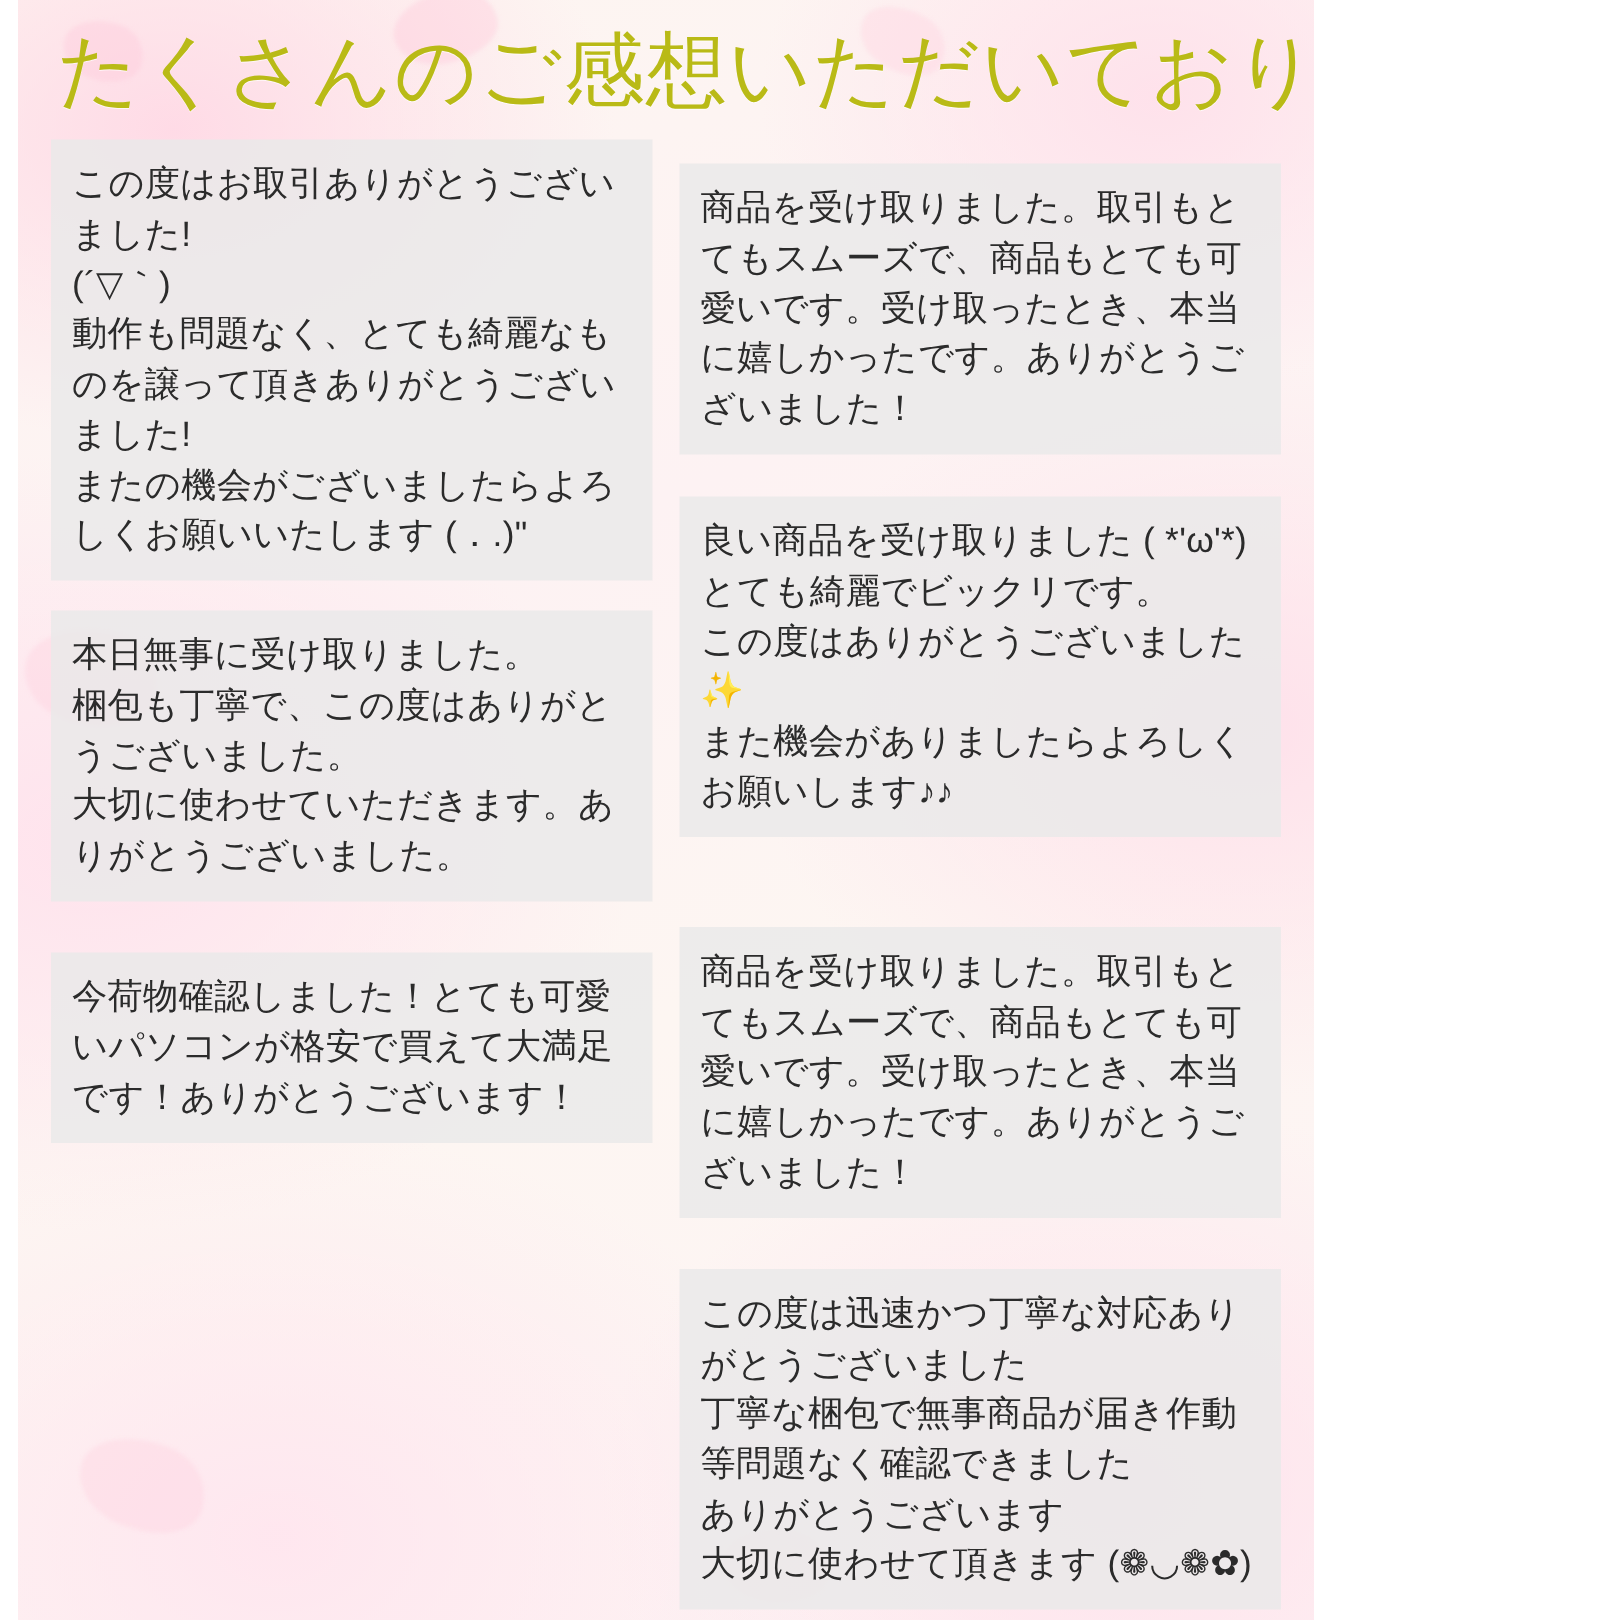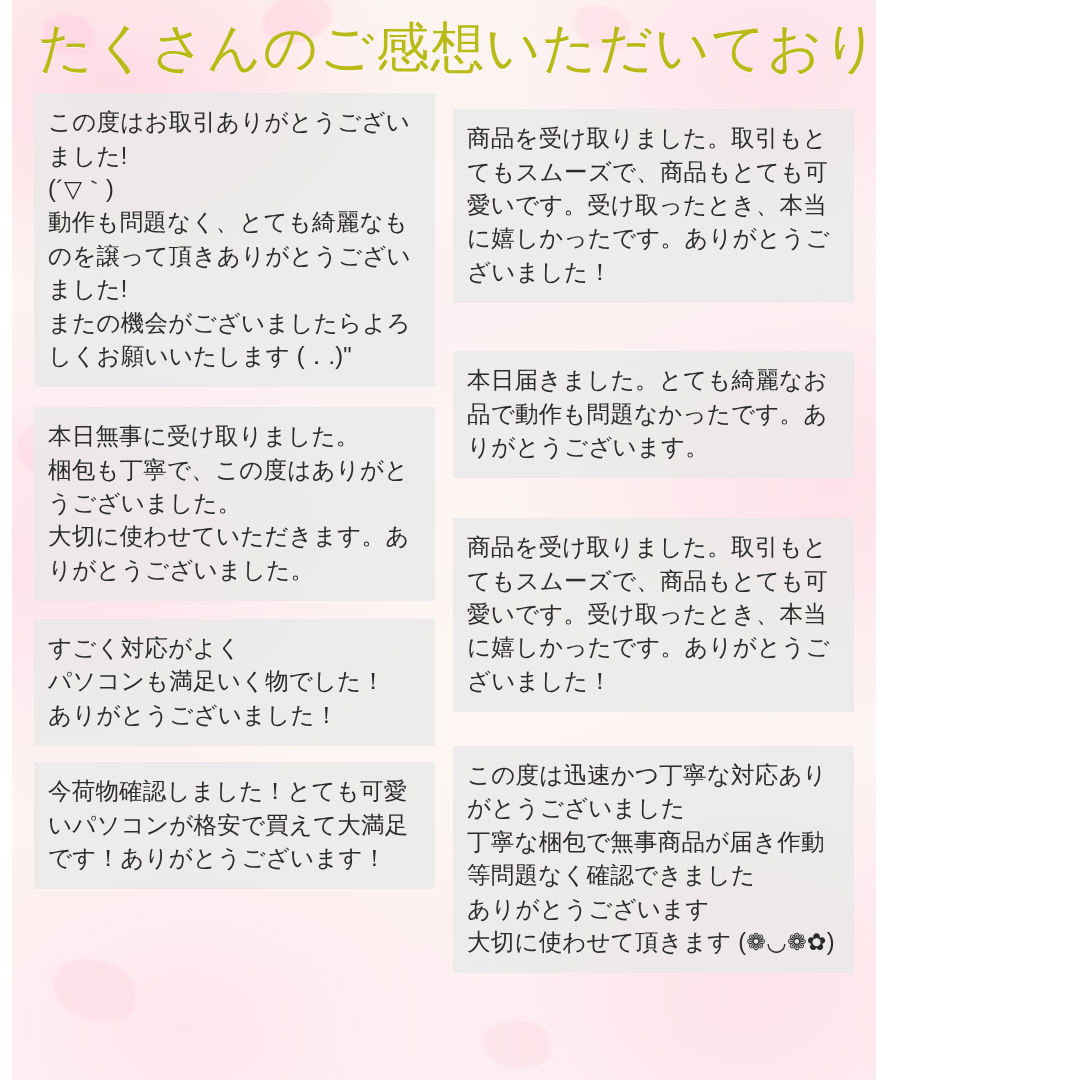--- a/index.html
+++ b/index.html
@@ -119,33 +119,33 @@
     <div class="column left">
       <div class="review">この度はお取引ありがとうございました!
 (´▽｀)
 動作も問題なく、とても綺麗なものを譲って頂きありがとうございました!
 またの機会がございましたらよろしくお願いいたします (．.)"</div>
       <div class="gap-20"></div>
       <div class="review">本日無事に受け取りました。
 梱包も丁寧で、この度はありがとうございました。
 大切に使わせていただきます。ありがとうございました。</div>
       <div class="gap-18"></div>
-      <div class="review">すごく対応がよく
-パソコンも満足いく物でした！
-ありがとうございました！</div>
       <div class="gap-16"></div>
       <div class="review">今荷物確認しました！とても可愛いパソコンが格安で買えて大満足です！ありがとうございます！</div>
       <div class="gap-24"></div>
     </div>
 
     <div class="column right">
       <div class="review">商品を受け取りました。取引もとてもスムーズで、商品もとても可愛いです。受け取ったとき、本当に嬉しかったです。ありがとうございました！</div>
       <div class="gap-28"></div>
+      <div class="review">良い商品を受け取りました ( *'ω'*)
+とても綺麗でビックリです。
+この度はありがとうございました✨
+また機会がありましたらよろしくお願いします♪♪</div>
       <div class="gap-20"></div>
-      <div class="review">本日届きました。とても綺麗なお品で動作も問題なかったです。ありがとうございます。</div>
       <div class="gap-40"></div>
       <div class="review">商品を受け取りました。取引もとてもスムーズで、商品もとても可愛いです。受け取ったとき、本当に嬉しかったです。ありがとうございました！</div>
       <div class="gap-34"></div>
       <div class="review">この度は迅速かつ丁寧な対応ありがとうございました
 丁寧な梱包で無事商品が届き作動等問題なく確認できました
 ありがとうございます
 大切に使わせて頂きます (❁◡❁✿)</div>
     </div>
 
   </div>

